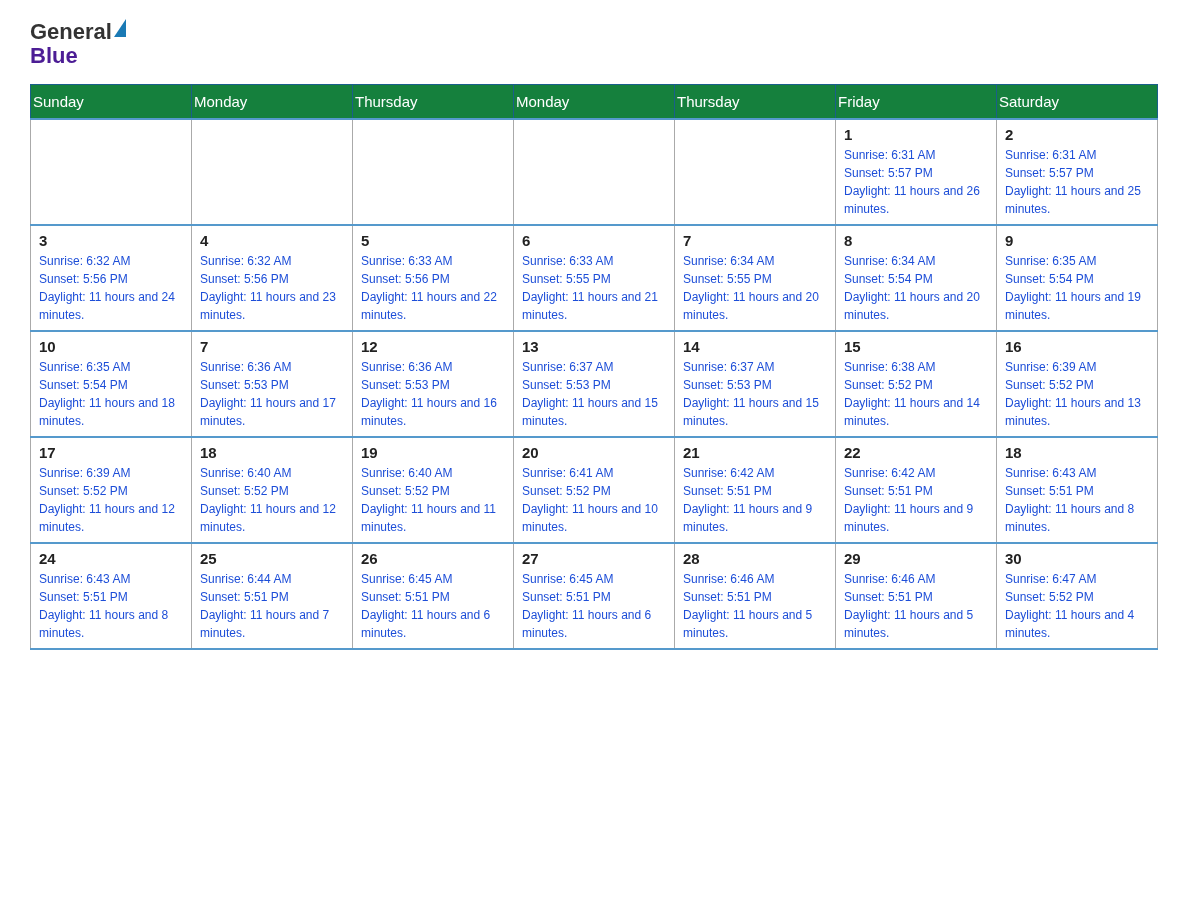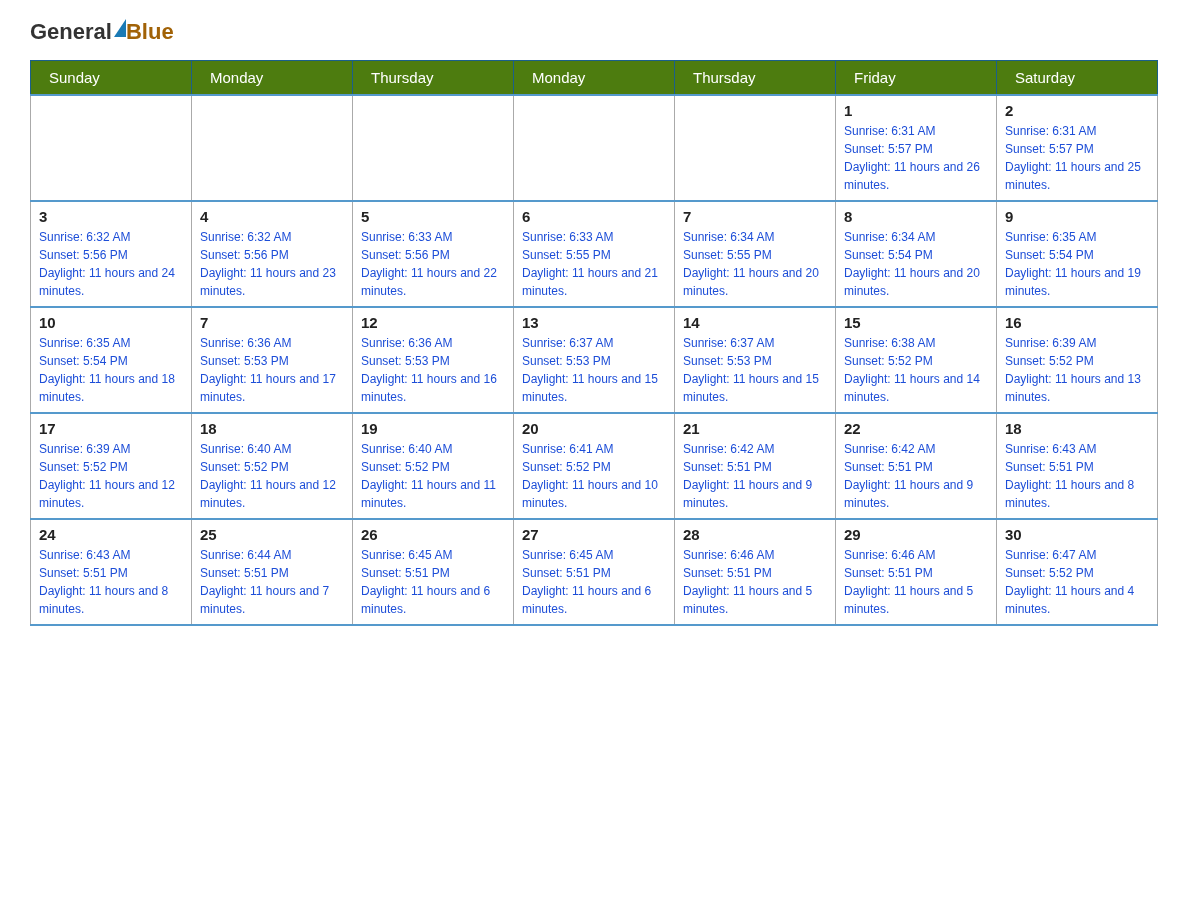--- a/index.html
+++ b/index.html
@@ -21,36 +21,36 @@
       align-items: flex-start;
       font-size: 22px;
       font-weight: bold;
       color: #333;
       line-height: 1.1;
     }
     .logo-general {
       color: #333;
     }
     .logo-blue {
-      color: #a16207;
+      color: #4c1d95;
     }
     .logo-triangle {
       width: 0;
       height: 0;
       border-left: 12px solid transparent;
       border-bottom: 18px solid #1a7ab5;
       display: inline-block;
       margin-left: 2px;
       vertical-align: middle;
       position: relative;
       top: -4px;
     }
     .logo-text-wrap {
       display: flex;
-      flex-direction: row;
+      flex-direction: column;
     }
     .logo-line1 {
       display: flex;
       align-items: center;
     }
     .title-block {
       text-align: right;
     }
     .month-title {
       font-size: 48px;
@@ -62,25 +62,25 @@
       font-size: 22px;
       color: #444;
       margin-top: 4px;
     }
     .calendar {
       width: 100%;
       border-collapse: collapse;
       border: 1px solid #999;
     }
     .calendar th {
-      background-color: #4d7c0f;
+      background-color: #15803d;
       color: #fff;
       font-size: 15px;
       font-weight: normal;
-      padding: 8px 18px;
+      padding: 8px 2px;
       text-align: left;
       border: 1px solid #1a5f8a;
     }
     .calendar td {
       border: 1px solid #aaa;
       vertical-align: top;
       padding: 6px 8px;
       width: calc(100% / 7);
       min-height: 100px;
       font-size: 12.5px;

